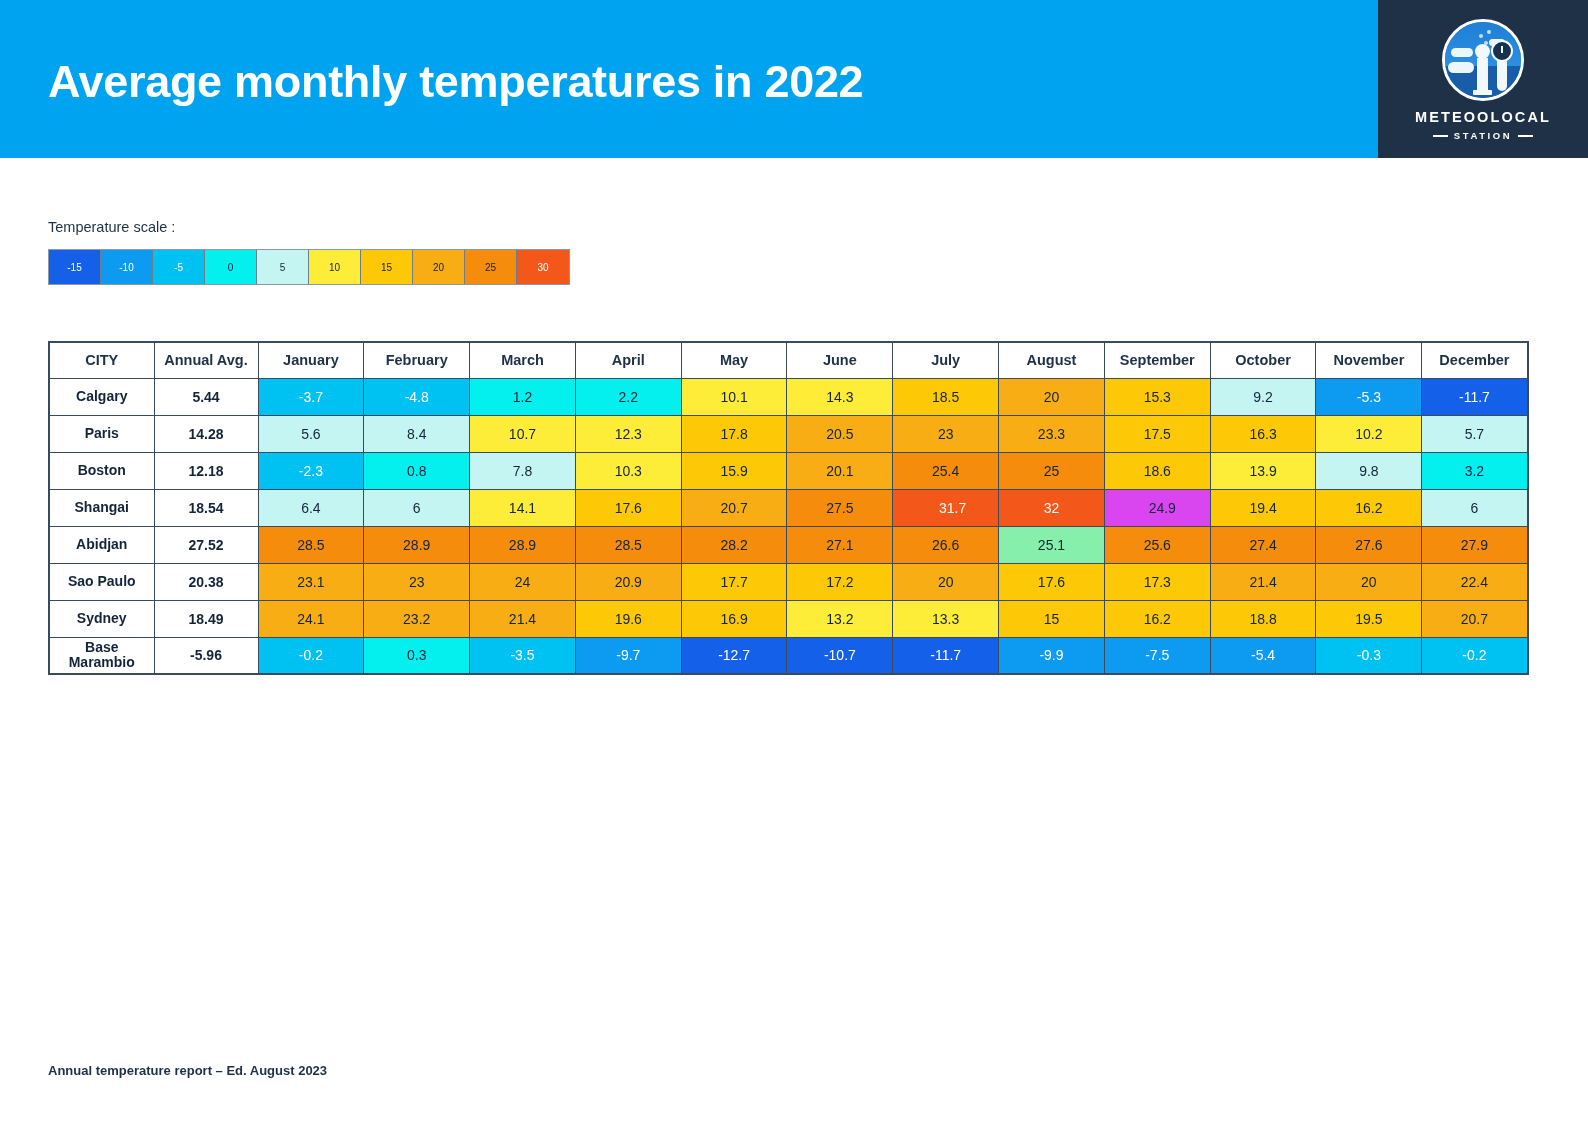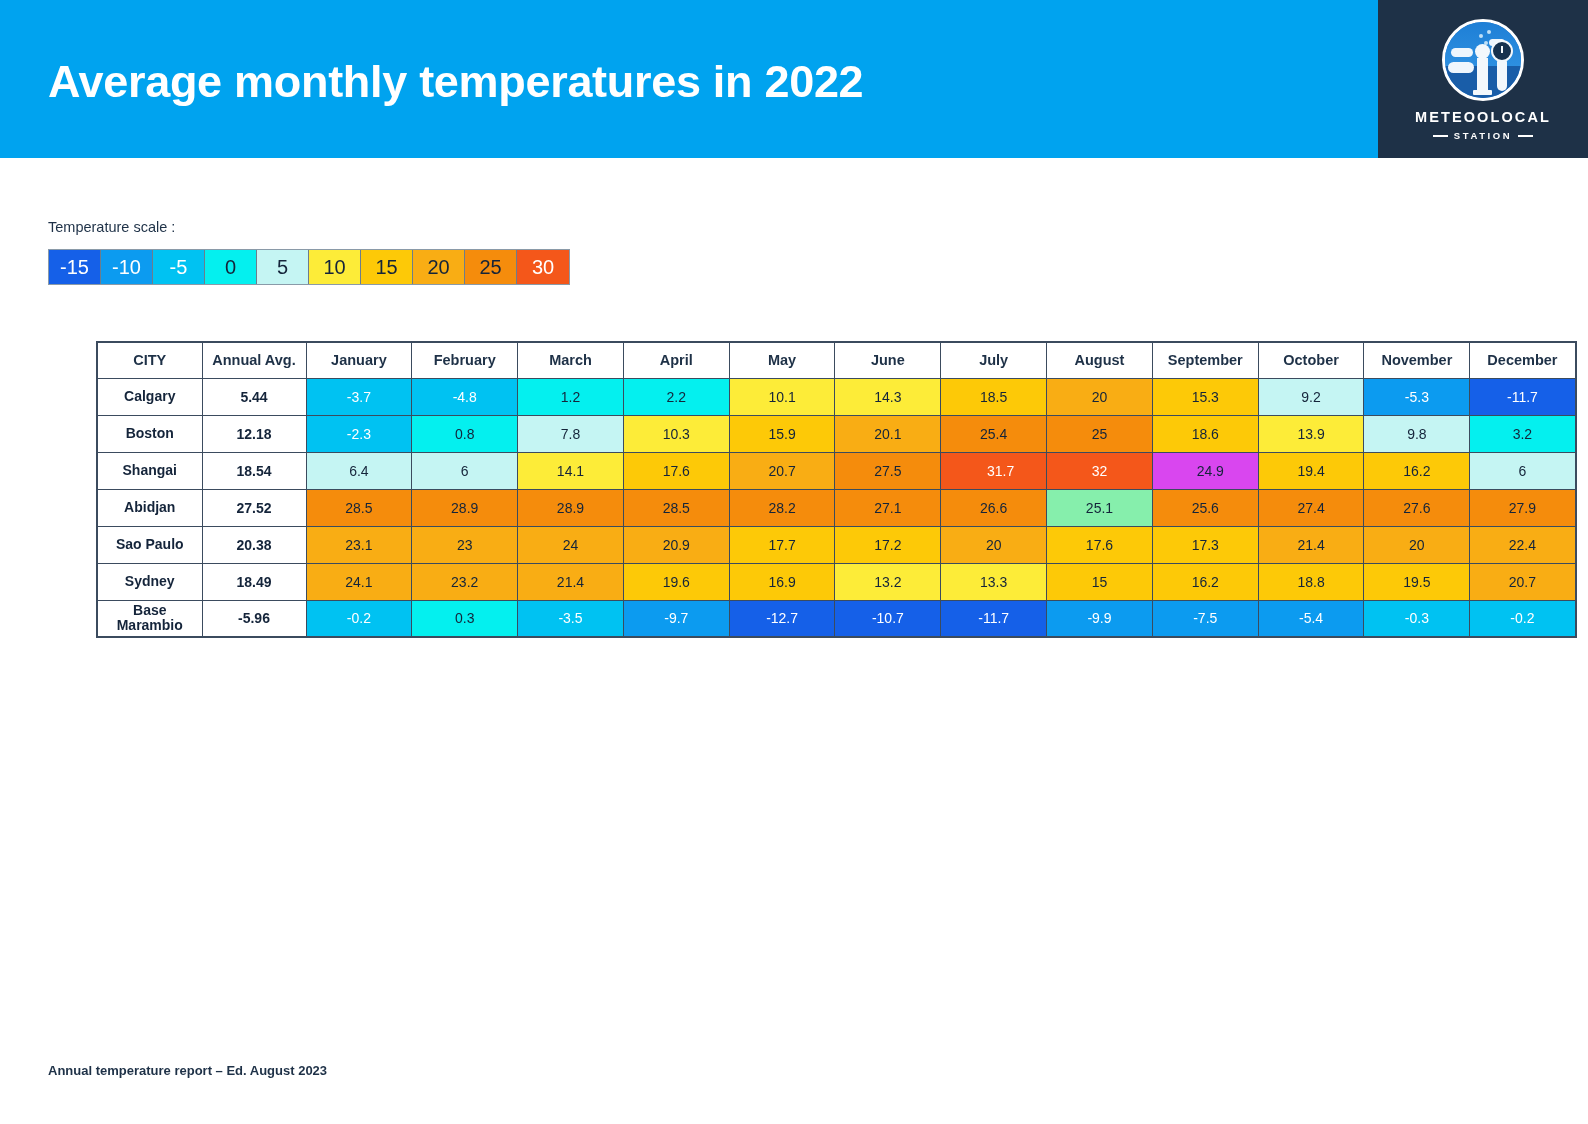--- a/index.html
+++ b/index.html
@@ -109,32 +109,31 @@
     font-size: 14.5px; color: #1e3147;
   }
   #scale-strip {
     position: absolute; left: 48px; top: 249px;
     height: 36px; display: flex;
     border: 1px solid #8a9aa8;
   }
   .scale-cell {
     width: 52px; height: 34px;
     display: flex; align-items: center; justify-content: center;
-    font-size: 20px; color: #14243a;
+    font-size: 10px; color: #14243a;
     border-right: 1px solid #6d7d8c;
   }
   .scale-cell:last-child { border-right: none; }
 
   
   #temp-table {
     position: absolute; left: 48px; top: 341px;
     border-collapse: collapse;
     table-layout: fixed;
     border: 2px solid #3b4b5e;
-    margin-left: 48px;
   }
   #temp-table th, #temp-table td {
     border: 1px solid #3b4b5e;
     font-size: 14px;
     text-align: center;
     height: 37px;
     color: #14243a;
     padding: 0 2px;
     overflow: hidden;
   }
@@ -238,20 +237,36 @@
           <td class="col-month" style="background: rgb(253, 236, 56); color: rgb(20, 36, 58);">10.1</td>
           <td class="col-month" style="background: rgb(253, 236, 56); color: rgb(20, 36, 58);">14.3</td>
           <td class="col-month" style="background: rgb(253, 201, 7); color: rgb(20, 36, 58);">18.5</td>
           <td class="col-month" style="background: rgb(249, 173, 20); color: rgb(20, 36, 58);">20</td>
           <td class="col-month" style="background: rgb(253, 201, 7); color: rgb(20, 36, 58);">15.3</td>
           <td class="col-month" style="background: rgb(197, 245, 243); color: rgb(20, 36, 58);">9.2</td>
           <td class="col-month" style="background: rgb(12, 155, 240); color: rgb(255, 255, 255);">-5.3</td>
           <td class="col-month" style="background: rgb(21, 96, 232); color: rgb(255, 255, 255);">-11.7</td>
         </tr>
         <tr>
+          <td class="col-city">Paris</td>
+          <td class="col-avg">14.28</td>
+          <td class="col-month" style="background: rgb(197, 245, 243); color: rgb(20, 36, 58);">5.6</td>
+          <td class="col-month" style="background: rgb(197, 245, 243); color: rgb(20, 36, 58);">8.4</td>
+          <td class="col-month" style="background: rgb(253, 236, 56); color: rgb(20, 36, 58);">10.7</td>
+          <td class="col-month" style="background: rgb(253, 236, 56); color: rgb(20, 36, 58);">12.3</td>
+          <td class="col-month" style="background: rgb(253, 201, 7); color: rgb(20, 36, 58);">17.8</td>
+          <td class="col-month" style="background: rgb(249, 173, 20); color: rgb(20, 36, 58);">20.5</td>
+          <td class="col-month" style="background: rgb(249, 173, 20); color: rgb(20, 36, 58);">23</td>
+          <td class="col-month" style="background: rgb(249, 173, 20); color: rgb(20, 36, 58);">23.3</td>
+          <td class="col-month" style="background: rgb(253, 201, 7); color: rgb(20, 36, 58);">17.5</td>
+          <td class="col-month" style="background: rgb(253, 201, 7); color: rgb(20, 36, 58);">16.3</td>
+          <td class="col-month" style="background: rgb(253, 236, 56); color: rgb(20, 36, 58);">10.2</td>
+          <td class="col-month" style="background: rgb(197, 245, 243); color: rgb(20, 36, 58);">5.7</td>
+        </tr>
+        <tr>
           <td class="col-city">Boston</td>
           <td class="col-avg">12.18</td>
           <td class="col-month" style="background: rgb(0, 194, 242); color: rgb(255, 255, 255);">-2.3</td>
           <td class="col-month" style="background: rgb(4, 240, 239); color: rgb(20, 36, 58);">0.8</td>
           <td class="col-month" style="background: rgb(197, 245, 243); color: rgb(20, 36, 58);">7.8</td>
           <td class="col-month" style="background: rgb(253, 236, 56); color: rgb(20, 36, 58);">10.3</td>
           <td class="col-month" style="background: rgb(253, 201, 7); color: rgb(20, 36, 58);">15.9</td>
           <td class="col-month" style="background: rgb(249, 173, 20); color: rgb(20, 36, 58);">20.1</td>
           <td class="col-month" style="background: rgb(245, 140, 12); color: rgb(20, 36, 58);">25.4</td>
           <td class="col-month" style="background: rgb(245, 140, 12); color: rgb(20, 36, 58);">25</td>

